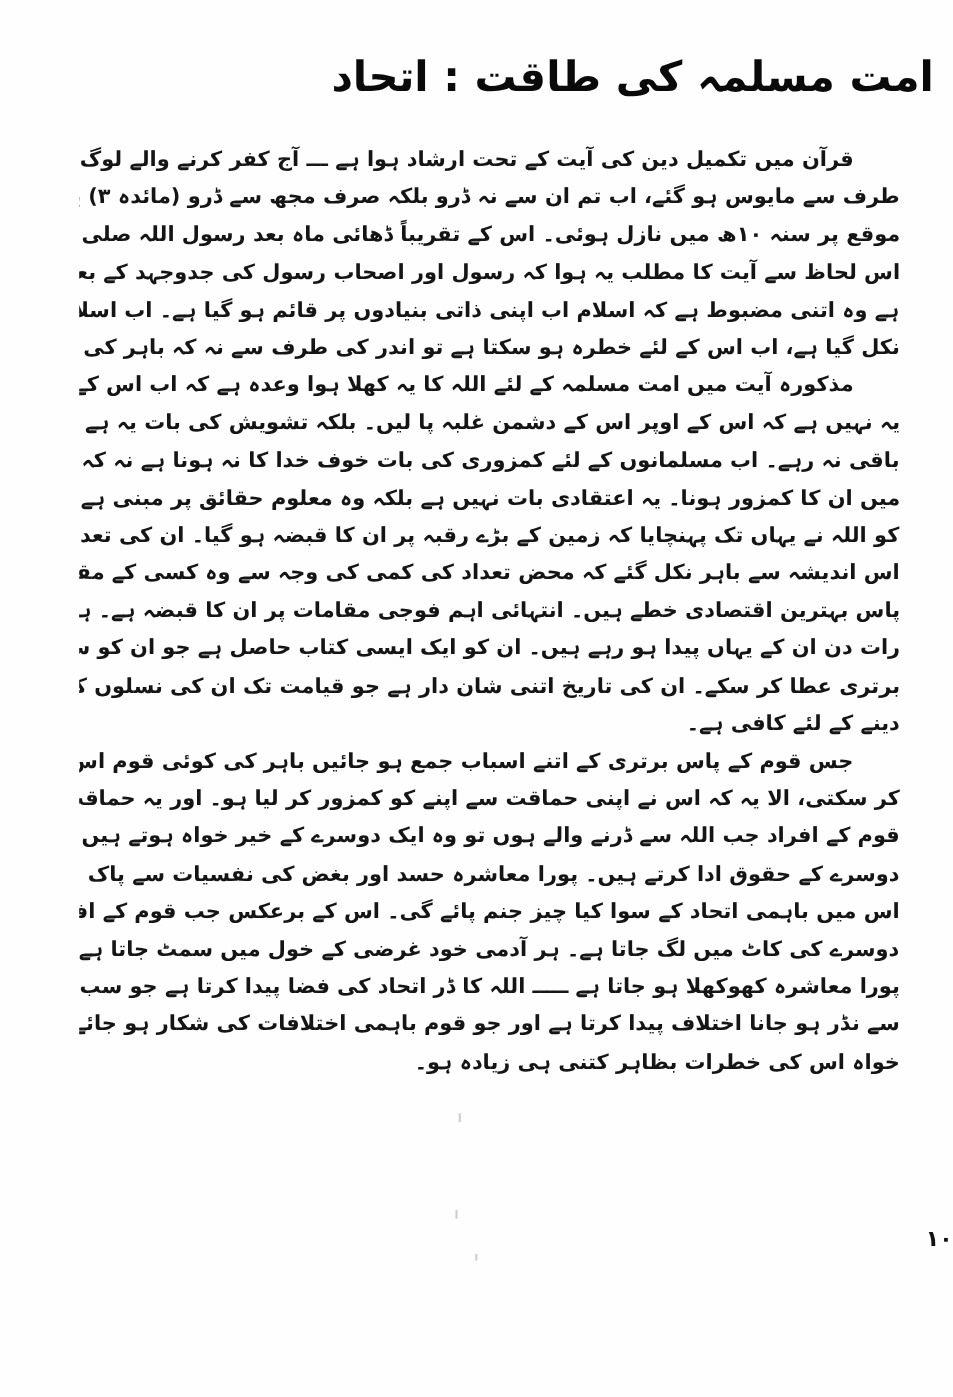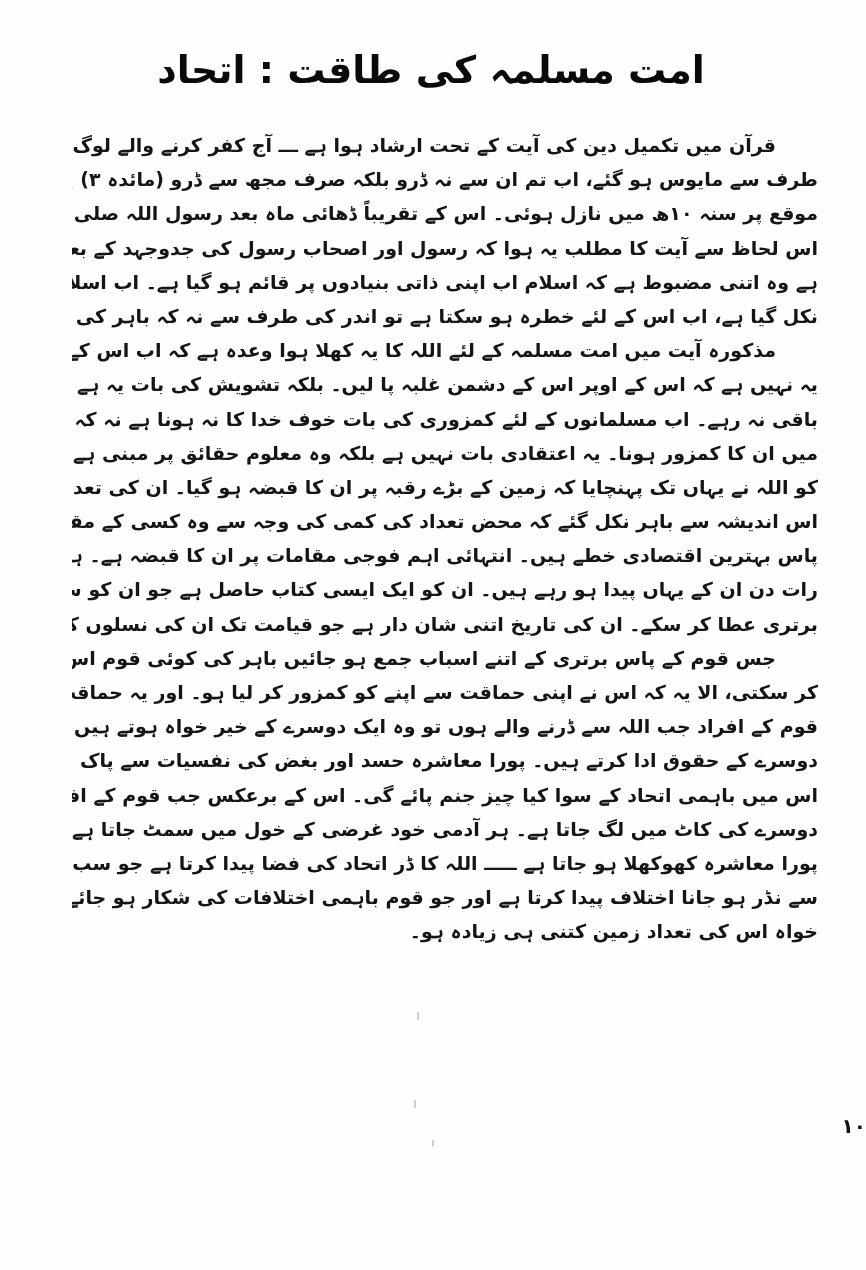--- a/index.html
+++ b/index.html
@@ -5,22 +5,22 @@
   html, body { margin: 0; padding: 0; background: #ffffff; }
   body {
     width: 866px; height: 1270px; position: relative; overflow: hidden;
     font-family: "DejaVu Sans", sans-serif; color: #111111;
   }
   .page {
     position: absolute; left: 0; top: 0; width: 866px; height: 1270px;
     background: #fefefe;
   }
   .title {
-    position: absolute; left: 0; right: 4px; top: 40px;
-    text-align: center; direction: rtl;
+    position: absolute; left: 0; right: 17px; top: 40px;
+    direction: rtl;
     font-size: 38px; font-weight: bold; line-height: 60px; color: #0a0a0a;
   }
   .body-text {
     position: absolute; left: 72px; right: 48px; top: 128px;
     direction: rtl; text-align: justify;
   }
   .line {
     display: block; font-size: 19px; line-height: 34.2px; height: 34.2px;
     white-space: nowrap; overflow: hidden; text-align: justify;
     text-align-last: justify; font-weight: bold; color: #151515;
@@ -50,30 +50,31 @@
 
     <span class="line para-start">مذکورہ آیت میں امت مسلمہ کے لئے اللہ کا یہ کھلا ہوا وعدہ ہے کہ اب اس کے لئے تشویش کی بات</span>
     <span class="line">یہ نہیں ہے کہ اس کے اوپر اس کے دشمن غلبہ پا لیں۔ بلکہ تشویش کی بات یہ ہے کہ امت کے افراد میں اللہ کا ڈر</span>
     <span class="line">باقی نہ رہے۔ اب مسلمانوں کے لئے کمزوری کی بات خوف خدا کا نہ ہونا ہے نہ کہ کسی خارجی قوت کے مقابلہ</span>
     <span class="line">میں ان کا کمزور ہونا۔ یہ اعتقادی بات نہیں ہے بلکہ وہ معلوم حقائق پر مبنی ہے۔ مسلمانوں کے معاملہ</span>
     <span class="line">کو اللہ نے یہاں تک پہنچایا کہ زمین کے بڑے رقبہ پر ان کا قبضہ ہو گیا۔ ان کی تعداد اتنی زیادہ ہو گئی کہ وہ</span>
     <span class="line">اس اندیشہ سے باہر نکل گئے کہ محض تعداد کی کمی کی وجہ سے وہ کسی کے مقابلہ میں شکست کھا سکیں۔ ان کے</span>
     <span class="line">پاس بہترین اقتصادی خطے ہیں۔ انتہائی اہم فوجی مقامات پر ان کا قبضہ ہے۔ ہر قسم کی صلاحیتوں والے افراد</span>
     <span class="line">رات دن ان کے یہاں پیدا ہو رہے ہیں۔ ان کو ایک ایسی کتاب حاصل ہے جو ان کو ساری دنیا میں فکری</span>
     <span class="line">برتری عطا کر سکے۔ ان کی تاریخ اتنی شان دار ہے جو قیامت تک ان کی نسلوں کو جوش و ولولہ کی خوراک</span>
+    <span class="line last">دینے کے لئے کافی ہے۔</span>
 
     <span class="line para-start">جس قوم کے پاس برتری کے اتنے اسباب جمع ہو جائیں باہر کی کوئی قوم اس کو زیر کرنے کی ہمت نہیں</span>
     <span class="line">کر سکتی، الا یہ کہ اس نے اپنی حماقت سے اپنے کو کمزور کر لیا ہو۔ اور یہ حماقت دراصل اندرونی اختلاف ہے</span>
     <span class="line">قوم کے افراد جب اللہ سے ڈرنے والے ہوں تو وہ ایک دوسرے کے خیر خواہ ہوتے ہیں۔ وہ انصاف کے ساتھ ایک</span>
     <span class="line">دوسرے کے حقوق ادا کرتے ہیں۔ پورا معاشرہ حسد اور بغض کی نفسیات سے پاک ہوتا ہے۔ اور جس معاشرہ کا یہ حال ہو</span>
     <span class="line">اس میں باہمی اتحاد کے سوا کیا چیز جنم پائے گی۔ اس کے برعکس جب قوم کے افراد اللہ سے بے خوف ہو جائیں تو ہر ایک</span>
     <span class="line">دوسرے کی کاٹ میں لگ جاتا ہے۔ ہر آدمی خود غرضی کے خول میں سمٹ جاتا ہے۔ بد خواہی، انتقام اور حسد سے</span>
     <span class="line">پورا معاشرہ کھوکھلا ہو جاتا ہے ـــــ اللہ کا ڈر اتحاد کی فضا پیدا کرتا ہے جو سب سے بڑی طاقت ہے۔ اللہ</span>
     <span class="line">سے نڈر ہو جانا اختلاف پیدا کرتا ہے اور جو قوم باہمی اختلافات کی شکار ہو جائے وہ لازماً کمزور ہو جاتی ہے</span>
-    <span class="line last">خواہ اس کی تعداد زمین کتنی ہی زیادہ ہو۔</span>
+    <span class="line last">خواہ اس کی خطرات بظاہر کتنی ہی زیادہ ہو۔</span>
   </div>
 
   <div class="page-number">۱۰</div>
 
   <div class="scan-speck" style="left:417px; top:1012px;"></div>
   <div class="scan-speck" style="left:414px; top:1100px;"></div>
   <div class="scan-speck" style="left:432px; top:1140px; height:6px;"></div>
 </div>
 
 </body></html>

